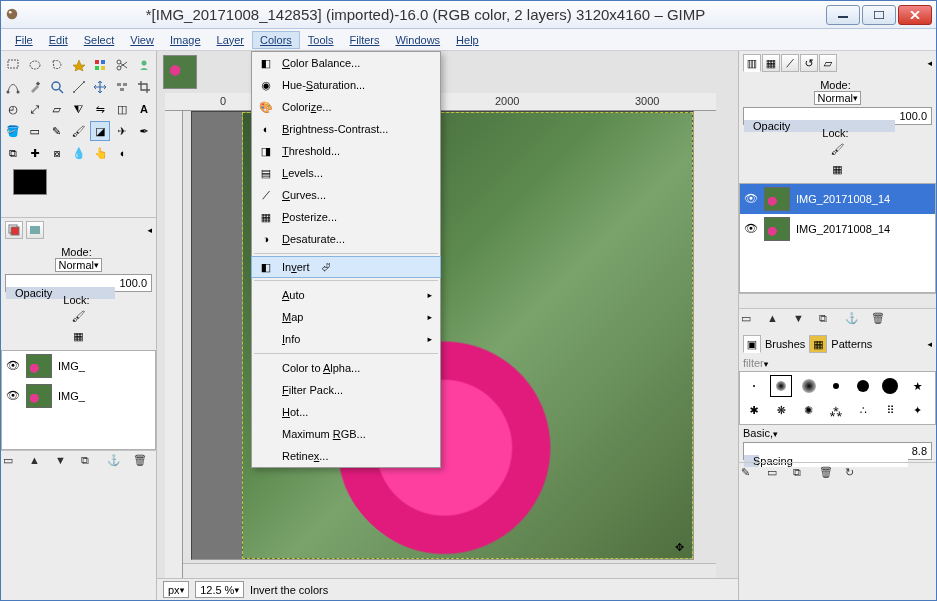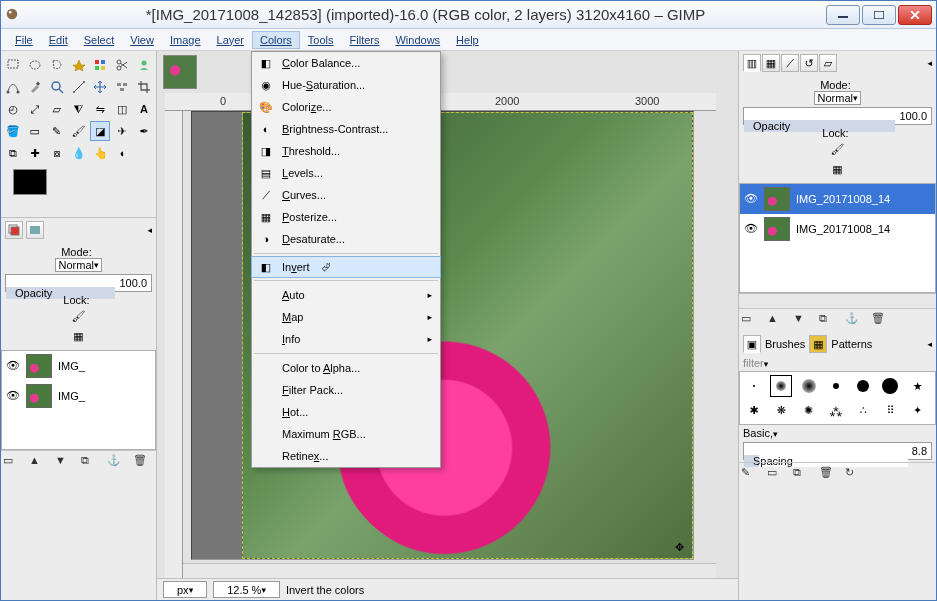--- a/index.html
+++ b/index.html
@@ -42,21 +42,21 @@
   .canvaswrap { flex:1; display:flex; flex-direction:column; background:#e3e3e3; min-width:0;}
   .canvashdr { height:42px; display:flex; align-items:flex-start; padding:4px 6px; gap:8px;}
   .docthumb { width:34px; height:34px; border:1px solid #888; background: radial-gradient(circle at 35% 45%, #e33a8f 0 18%, #507a44 20% 100%);}
   .canvasarea { flex:1; position:relative; background:#777; border:1px inset #999; margin:0 22px 0 8px; overflow:hidden;}
   .ruler-h { height:18px; background:#ececec; border-bottom:1px solid #999; margin:0 22px 0 8px; position:relative; font-size:9px; color:#333;}
   .ruler-h span { position:absolute; top:2px;}
   .ruler-v { width:18px; background:#ececec; border-right:1px solid #999; position:absolute; left:8px; top:0; bottom:0;}
   .img { position:absolute; left:50px; top:0; right:0; bottom:0; border:1px dashed #c7c23b; background: linear-gradient(135deg,#3a5a32,#5c8a4e 40%,#7aa36c 55%, #4f6f3e 100%);}
   .flower { position:absolute; left:20%; bottom:0; width:55%; height:55%; background: radial-gradient(circle at 45% 55%, #ff3fa0 0 35%, #e01b7c 36% 55%, rgba(0,0,0,0) 56%); border-radius:50%;}
   .statusbar { height:22px; background:#ececec; border-top:1px solid #c0c0c0; display:flex; align-items:center; padding:0 6px; gap:6px;}
-  .statusbar .comb { border:1px solid #999; background:#fff; height:17px; padding:0 13px; display:flex; align-items:center;}
+  .statusbar .comb { border:1px solid #999; background:#fff; height:17px; padding:0 4px; display:flex; align-items:center;}
   .rightdock { width:198px; background:#ececec; border-left:1px solid #bcbcbc; display:flex; flex-direction:column;}
   .menu { position:absolute; left:250px; top:50px; width:190px; background:#f2f2f2; border:1px solid #9c9c9c; box-shadow:3px 3px 6px rgba(0,0,0,.25); z-index:50;}
   .menu .mi { display:flex; align-items:center; height:22px; padding:0 8px 0 6px; gap:8px; }
   .menu .mi.hover { background:#d6e8fb; border:1px solid #8ab4e0; margin:-1px;}
   .menu .sep { height:1px; background:#c8c8c8; margin:3px 2px;}
   .menu .sub::after { content:"▸"; margin-left:auto; font-size:9px;}
   .menu .mi .ic { width:16px; height:16px; display:inline-flex; align-items:center; justify-content:center;}
   .menu .mi .lbl .u { text-decoration:underline;}
   .arrow { font-size:9px;}
   .tabstrip { display:flex; gap:1px; padding:3px 4px; align-items:center;}

